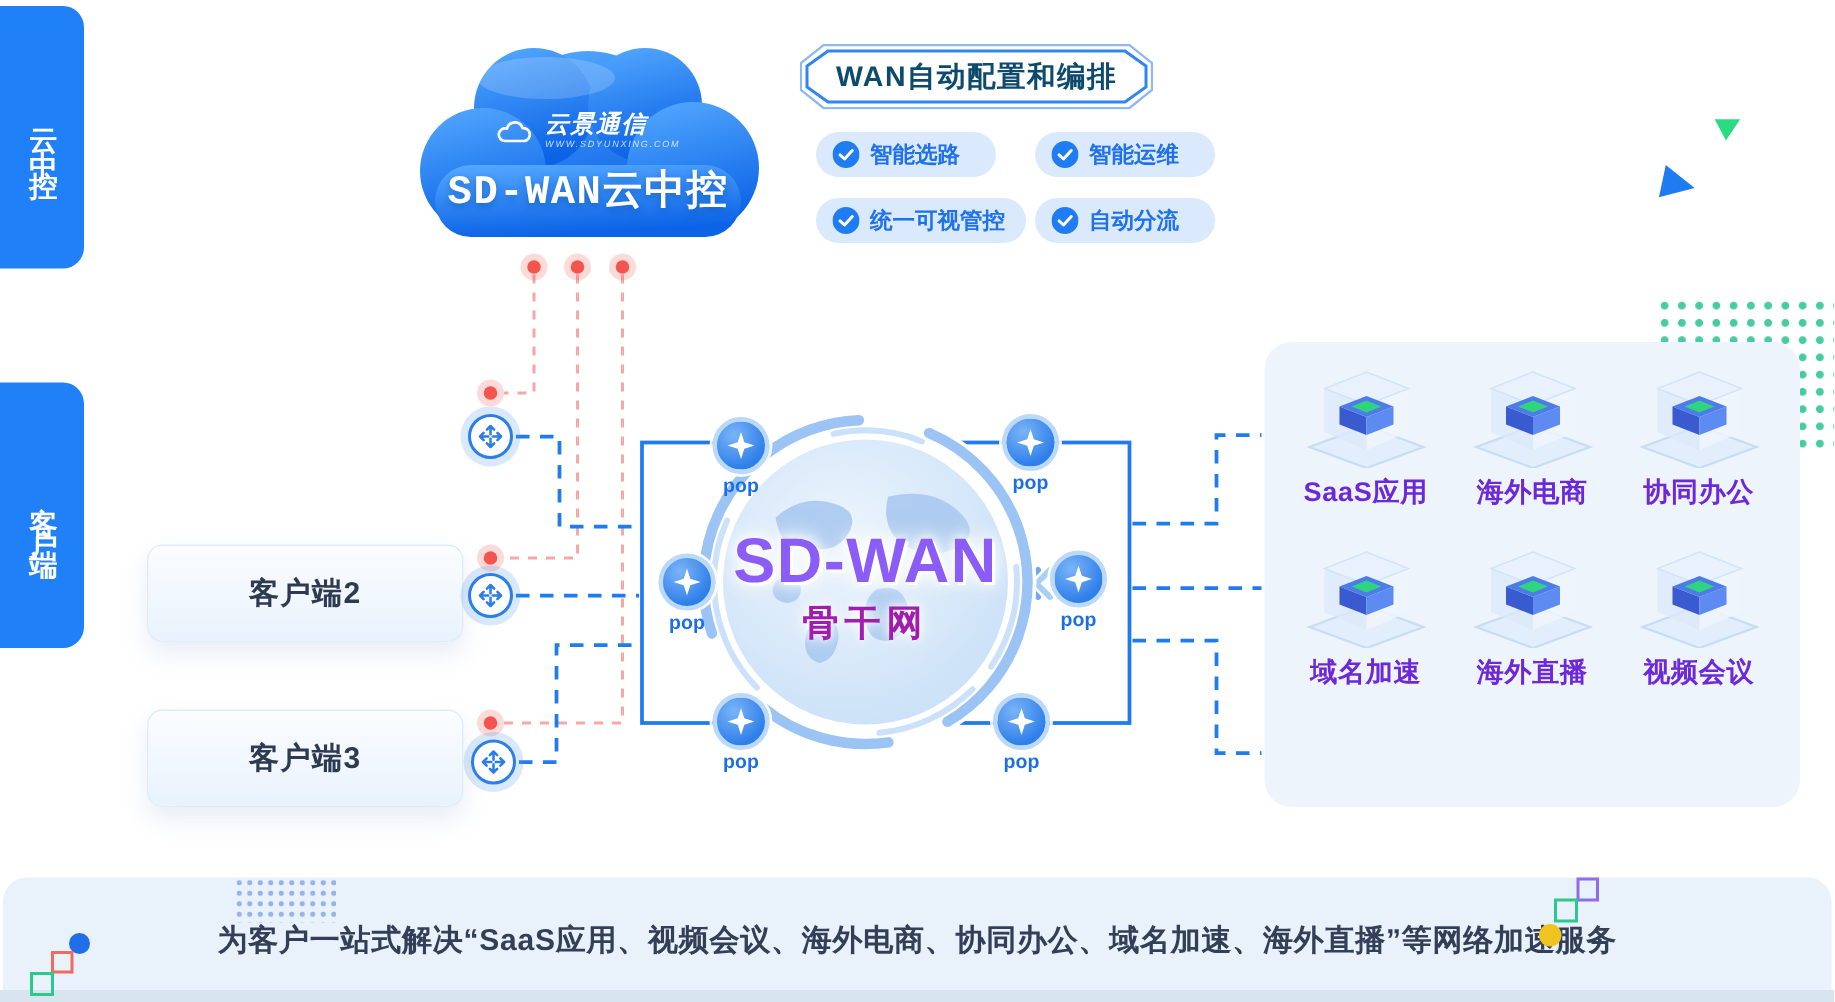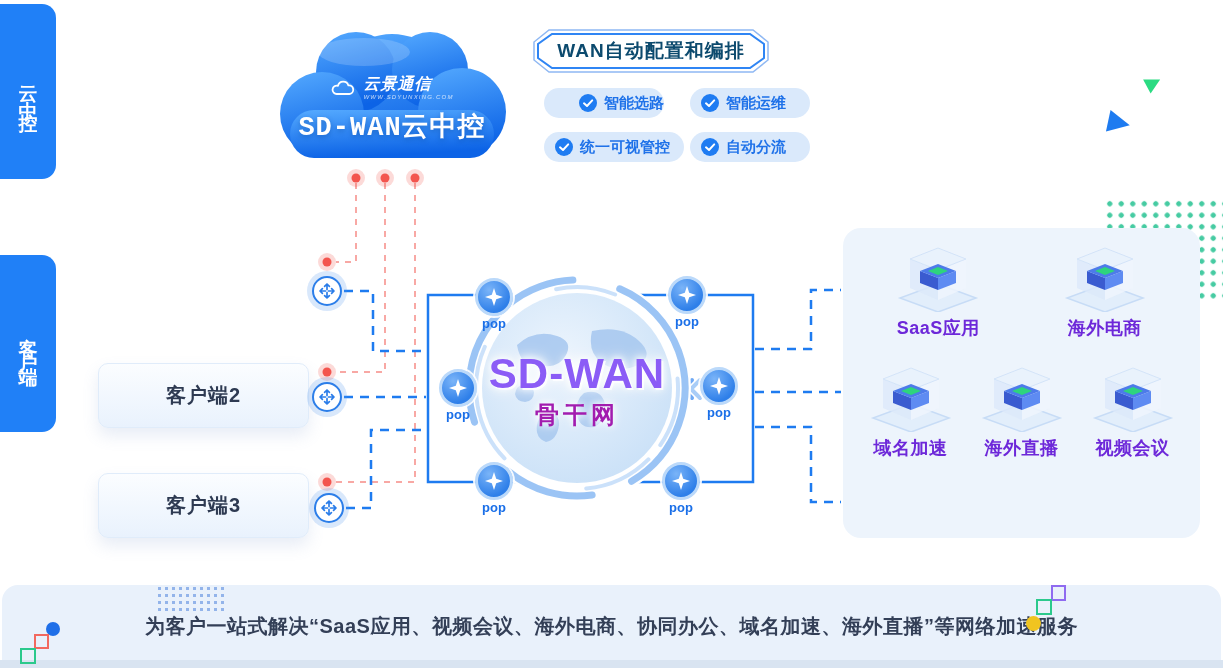--- a/index.html
+++ b/index.html
@@ -24,21 +24,21 @@
   .cloud-title{position:absolute;top:90px;left:0;width:100%;text-align:center;color:#fff;
                font-size:27px;font-weight:bold;letter-spacing:1px;text-shadow:0 2px 5px rgba(9,70,160,.45);font-family:Liberation Mono, monospace;}
 
   
   .badge{left:533px;top:29px;width:236px;height:44px;}
   .badge-title{position:absolute;top:0;left:0;width:100%;height:100%;display:flex;align-items:center;justify-content:center;
                color:#0c4a6e;font-size:19px;font-weight:bold;letter-spacing:1px;}
   .pill{position:absolute;height:30px;background:#DAE9FB;border-radius:16px;display:flex;align-items:center;
         gap:7px;padding-left:11px;box-sizing:border-box;}
   .pill span{color:#1F72E9;font-size:15px;font-weight:bold;}
-  .pill-1{left:544px;top:88px;width:120px;justify-content:flex-end;}
+  .pill-1{left:544px;top:88px;width:120px;}
   .pill-2{left:690px;top:88px;width:120px;}
   .pill-3{left:544px;top:132px;width:140px;}
   .pill-4{left:690px;top:132px;width:120px;}
 
   
   .client-box{position:absolute;left:98px;width:209px;height:63px;border-radius:10px;
       background:linear-gradient(180deg,#FBFDFF 0%,#E9F2FD 100%);
       border:1px solid #E0ECFA;box-shadow:0 8px 16px rgba(110,145,200,.16);
       display:flex;align-items:center;justify-content:center;
       font-size:20px;font-weight:bold;color:#2E3A52;letter-spacing:1px;}
@@ -327,20 +327,33 @@
           <polygon points="12,17 40,28 40,58 12,46" fill="#DCE9FA" opacity=".8"></polygon>
           <polygon points="68,17 40,28 40,58 68,46" fill="#EFF5FD" opacity=".85"></polygon>
           <polygon points="40,6 68,17 40,28 12,17" fill="#E9F2FC" opacity=".95" stroke="#D2E3F8" stroke-width="1"></polygon>
           <polygon points="22,29 40,36 40,48 22,41" fill="#3A5BD0"></polygon>
           <polygon points="58,29 40,36 40,48 58,41" fill="#5E8BF2"></polygon>
           <polygon points="40,22 58,29 40,36 22,29" fill="#4D7BEA"></polygon>
           <polygon points="40,25 50,29 40,33 30,29" fill="#2ED47E"></polygon>
         </svg>
         <div class="svc-label">海外电商</div>
       </div>
+      <div class="svc">
+        <svg width="86" height="70" viewBox="0 0 80 70">
+          <polygon points="40,42 78,56 40,70 2,56" fill="rgba(205,225,248,.35)" stroke="#C7DCF6" stroke-width="1.5"></polygon>
+          <polygon points="12,17 40,28 40,58 12,46" fill="#DCE9FA" opacity=".8"></polygon>
+          <polygon points="68,17 40,28 40,58 68,46" fill="#EFF5FD" opacity=".85"></polygon>
+          <polygon points="40,6 68,17 40,28 12,17" fill="#E9F2FC" opacity=".95" stroke="#D2E3F8" stroke-width="1"></polygon>
+          <polygon points="22,29 40,36 40,48 22,41" fill="#3A5BD0"></polygon>
+          <polygon points="58,29 40,36 40,48 58,41" fill="#5E8BF2"></polygon>
+          <polygon points="40,22 58,29 40,36 22,29" fill="#4D7BEA"></polygon>
+          <polygon points="40,25 50,29 40,33 30,29" fill="#2ED47E"></polygon>
+        </svg>
+        <div class="svc-label">协同办公</div>
+      </div>
     </div>
     <div class="svc-row r2">
       <div class="svc">
         <svg width="86" height="70" viewBox="0 0 80 70">
           <polygon points="40,42 78,56 40,70 2,56" fill="rgba(205,225,248,.35)" stroke="#C7DCF6" stroke-width="1.5"></polygon>
           <polygon points="12,17 40,28 40,58 12,46" fill="#DCE9FA" opacity=".8"></polygon>
           <polygon points="68,17 40,28 40,58 68,46" fill="#EFF5FD" opacity=".85"></polygon>
           <polygon points="40,6 68,17 40,28 12,17" fill="#E9F2FC" opacity=".95" stroke="#D2E3F8" stroke-width="1"></polygon>
           <polygon points="22,29 40,36 40,48 22,41" fill="#3A5BD0"></polygon>
           <polygon points="58,29 40,36 40,48 58,41" fill="#5E8BF2"></polygon>

